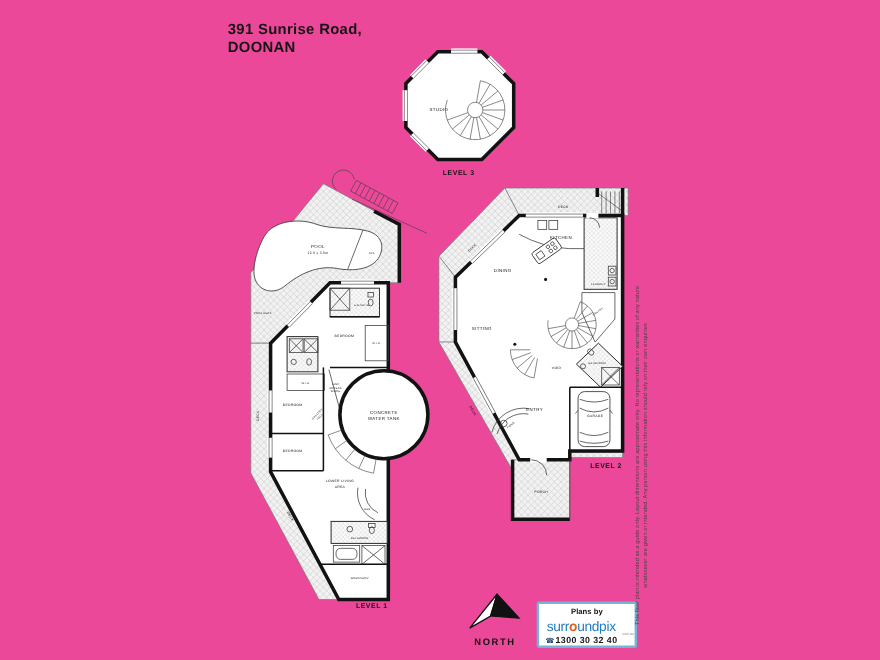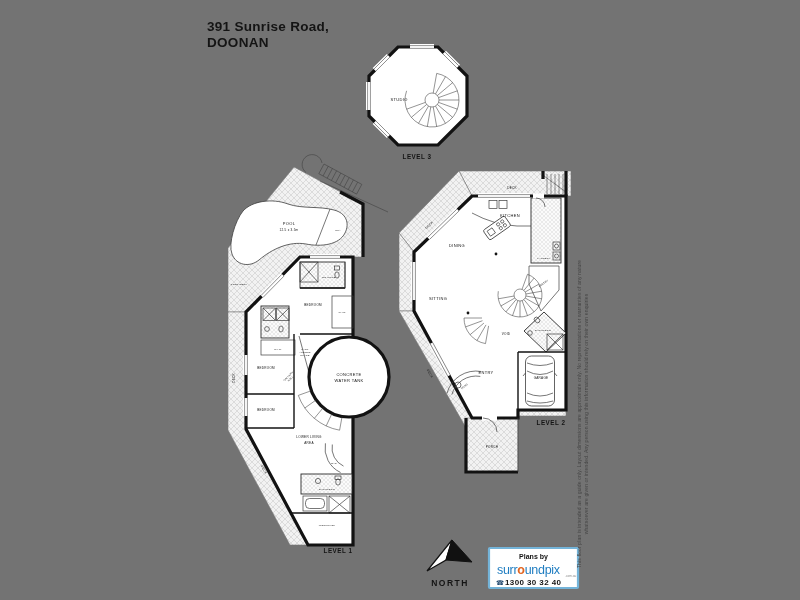--- a/index.html
+++ b/index.html
@@ -1,16 +1,16 @@
 <!DOCTYPE html>
 <html><head>
 <meta charset="utf-8">
 <style>
   html,body{margin:0;padding:0;background:#fff;}
-  .canvas{position:relative;width:800px;height:600px;background:#737373;font-family:"Liberation Sans",sans-serif;overflow:hidden;}
+  .canvas{position:relative;width:800px;height:600px;background:#ec4899;font-family:"Liberation Sans",sans-serif;overflow:hidden;}
   svg{display:block;}
   text{fill:#141414;font-family:"Liberation Sans",sans-serif;}
   .title{font-size:13.5px;font-weight:bold;letter-spacing:.3px;}
   .cap{font-size:6.3px;font-weight:bold;text-anchor:middle;letter-spacing:.5px;}
   .lbl{font-size:4px;text-anchor:middle;letter-spacing:.35px;}
   .lbl-s{font-size:3.1px;text-anchor:middle;letter-spacing:.25px;}
   .lbl-xs{font-size:2.5px;text-anchor:middle;letter-spacing:.2px;}
   .disc{font-size:5.1px;fill:#454545;letter-spacing:.1px;text-anchor:middle;}
   .bldg{fill:#fff;stroke:#121212;stroke-width:3.2;stroke-linejoin:miter;}
   .wallline{fill:none;stroke:#121212;stroke-width:3.2;}

